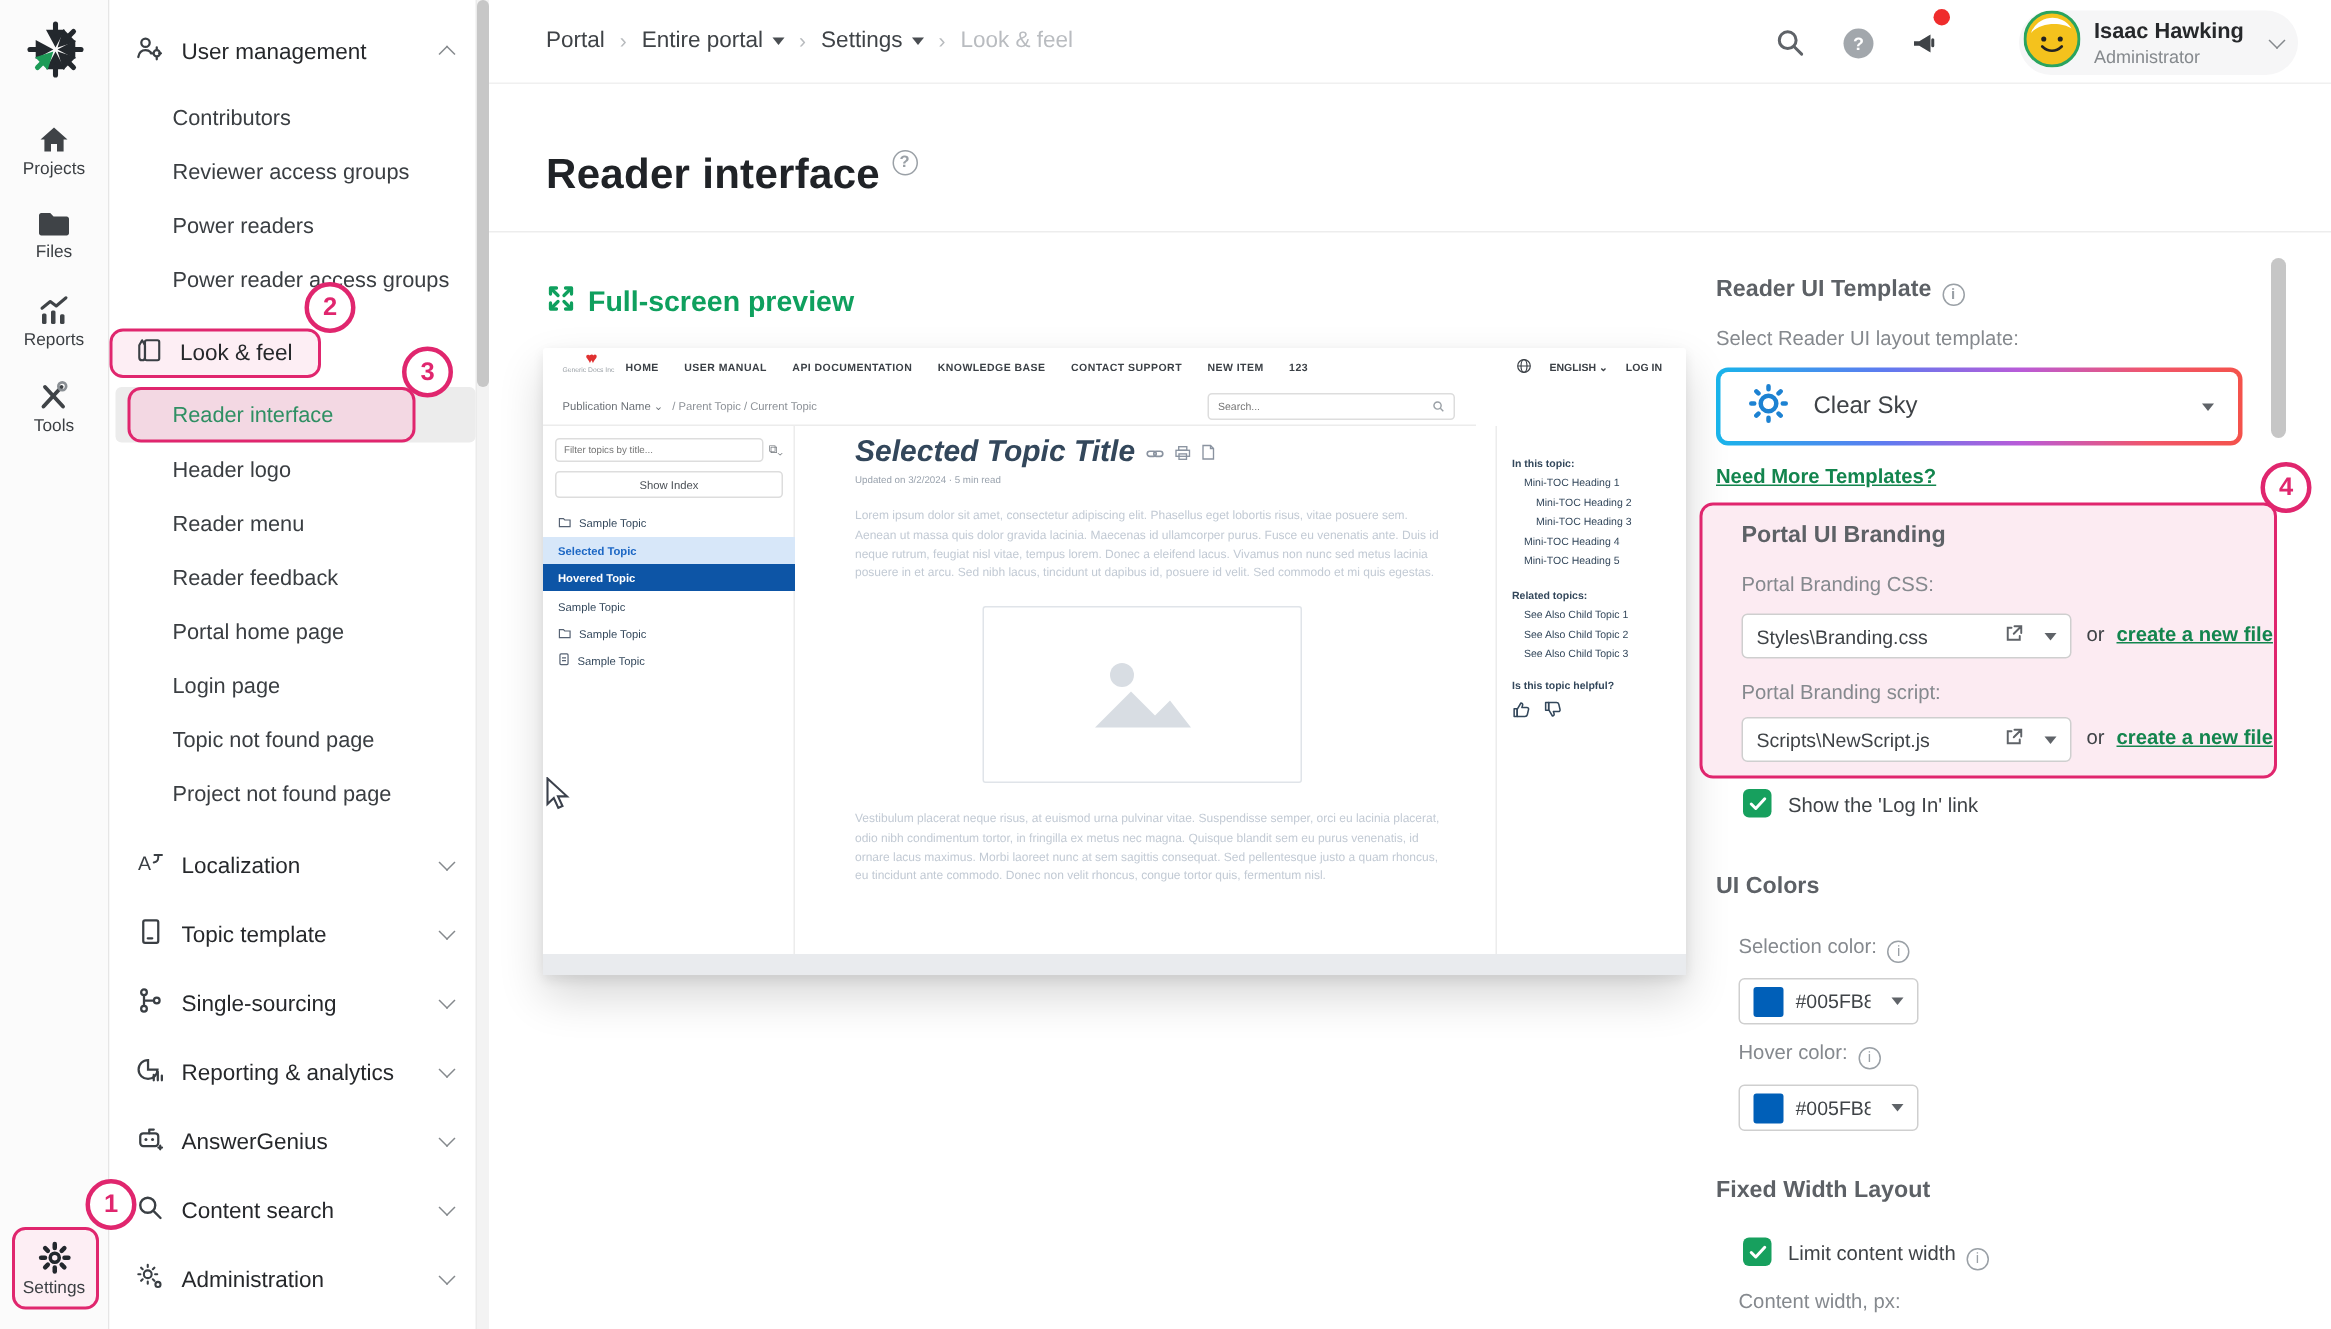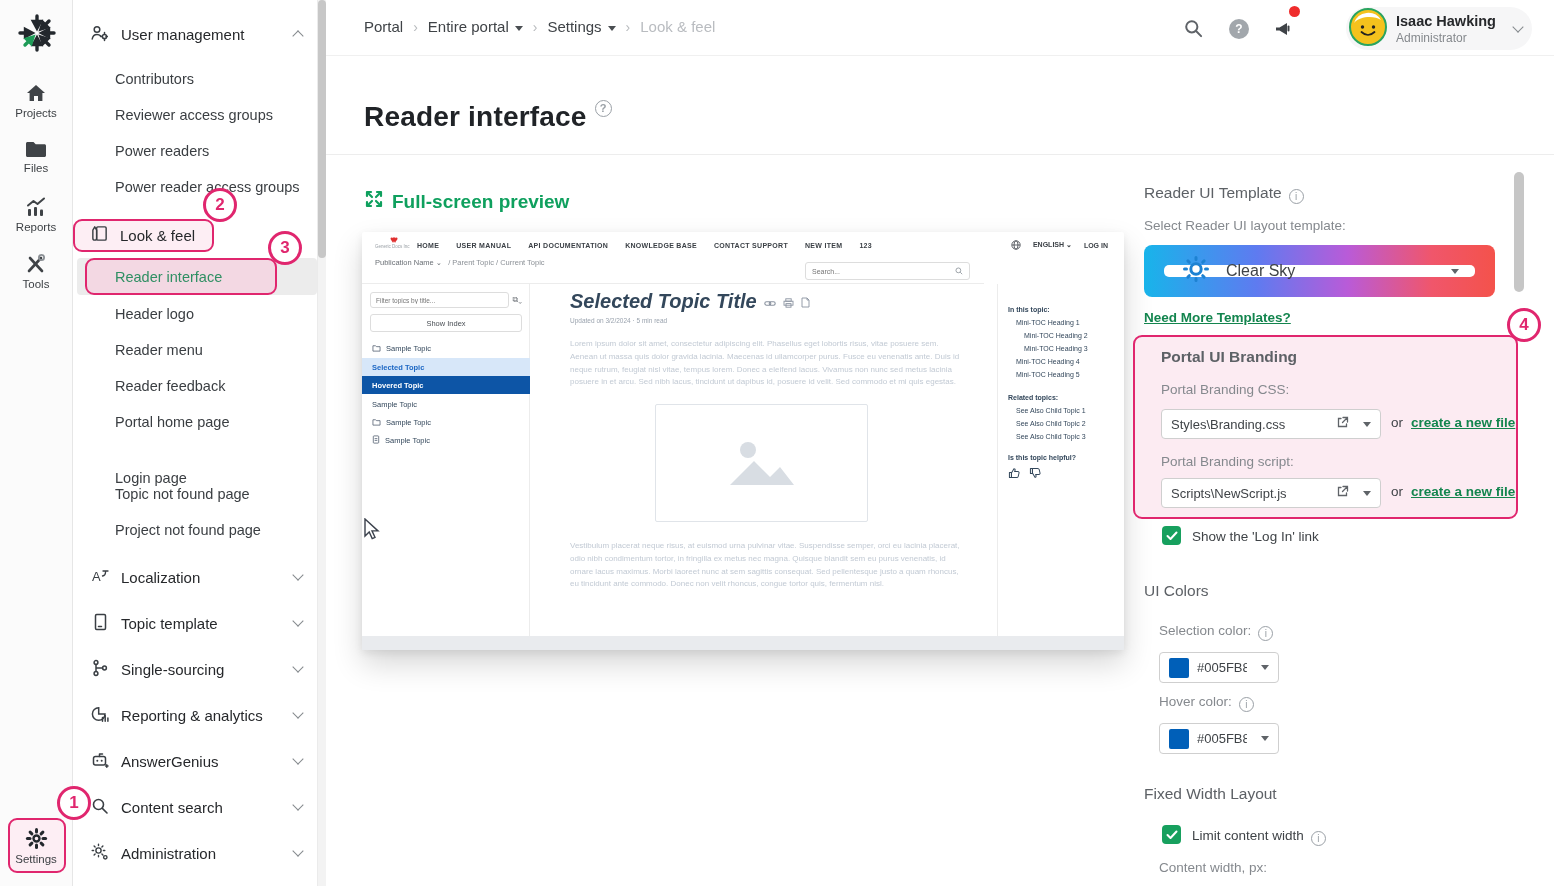--- a/index.html
+++ b/index.html
@@ -42,44 +42,44 @@
   .titlebar { position:absolute; left:326px; top:56px; width:1228px; height:99px; background:#fff; border-bottom:1px solid #ededed; }
   .page-title { position:absolute; left:38px; top:44px; font-size:28px; font-weight:600; color:#202327; letter-spacing:.2px; }
   .qmark { display:inline-block; width:17px; height:17px; border:1.4px solid #9aa0a6; border-radius:50%; color:#9aa0a6; font-size:11px; font-weight:bold; text-align:center; line-height:15px; vertical-align:14px; margin-left:8px; }
   .preview-head { position:absolute; left:364px; top:189px; display:flex; align-items:center; gap:8px; color:#0fa05e; font-size:19px; font-weight:bold; }
 
   
   .card { position:absolute; left:362px; top:232px; width:762px; height:418px; background:#fff; box-shadow:0 14px 30px rgba(0,0,0,.16), 0 3px 8px rgba(0,0,0,.08); border-radius:2px; }
   .pv-header { position:absolute; left:0; top:0; width:762px; height:26px; display:flex; align-items:center; }
   .pv-nav { display:flex; gap:17px; margin-left:30px; font-size:7px; font-weight:bold; color:#3b4046; letter-spacing:.3px; }
   .pv-right { margin-left:auto; display:flex; align-items:center; gap:12px; margin-right:16px; font-size:7px; font-weight:bold; color:#3b4046; }
-  .pv-crumbbar { position:absolute; left:0; top:26px; width:622px; height:26px; border-bottom:1px solid #ececec; display:flex; align-items:flex-start; font-size:7.5px; color:#8c9197; }
+  .pv-crumbbar { position:absolute; left:0; top:26px; width:622px; height:26px; border-bottom:1px solid #ececec; display:flex; align-items:center; font-size:7.5px; color:#8c9197; }
   .pv-search { position:absolute; right:14px; top:4px; width:165px; height:18px; border:1px solid #ddd; border-radius:3px; display:flex; align-items:center; padding:0 6px; color:#a6abb1; font-size:7px; background:#fff; }
   .pv-search input { border:none; outline:none; flex:1; font-size:7px; font-family:inherit; color:#6b7076; }
   .pv-left { position:absolute; left:0; top:52px; width:168px; height:352px; border-right:1px solid #ececec; }
   .pv-rightpane { position:absolute; left:635px; top:52px; width:127px; height:352px; border-left:1px solid #ececec; font-size:7px; color:#33475b; }
   .pv-footer { position:absolute; left:0; top:404px; width:762px; height:14px; background:#e9ebee; }
   .topicrow { position:absolute; left:0; width:168px; height:17px; display:flex; align-items:center; gap:5px; padding-left:10px; font-size:7.5px; color:#33475b;text-align:center; }
   .t-selected { background:#d7e7f9; color:#1c67c4; font-weight:bold; height:18px; }
   .t-hovered  { background:#0d55a6; color:#fff; font-weight:bold; height:18px; }
   .pv-article { position:absolute; left:168px; top:52px; width:467px; height:352px; }
   .pv-title { position:absolute; left:40px; top:6px; font-size:20px; font-weight:bold; color:#33475b; display:flex; align-items:center; gap:7px;font-style:italic; }
   .pv-meta { position:absolute; left:40px; top:33px; font-size:6.5px; color:#9aa3ae; }
   .pv-p { position:absolute; left:40px; width:392px; font-size:8px; line-height:1.6; color:#c2cad4; }
   .imgbox { position:absolute; left:125px; top:120px; width:213px; height:118px; border:1.5px solid #e0e4e9; border-radius:2px; display:flex; align-items:center; justify-content:center; }
   .toc-item { margin:6px 0 0 18px; }
   .toc-item.lvl2 { margin-left:26px; }
   .toc-head { font-weight:bold; margin:0 0 2px 10px; }
 
   
-  .ptitle { position:absolute; font-size:15.5px; font-weight:normal; color:#5d6166; }
+  .ptitle { position:absolute; font-size:15.5px; font-weight:bold; color:#5d6166; }
   .plabel { position:absolute; font-size:13.5px; color:#85898e; }
   .info { display:inline-flex; width:15px; height:15px; border:1.3px solid #9aa0a6; border-radius:50%; color:#9aa0a6; font-size:10px; align-items:center; justify-content:center; font-style:normal; margin-left:7px; vertical-align:-2px; }
   .glink { position:absolute; font-size:13.5px; color:#13854e; text-decoration:underline; font-weight:bold; cursor:pointer; }
-  .grad { position:absolute; left:1144px; top:245px; width:351px; height:52px; border-radius:8px; padding:20px; background:linear-gradient(90deg,#18b4ea,#5e7bf0 32%,#b95bd8 58%,#f0566b 82%,#f4524b); }
+  .grad { position:absolute; left:1144px; top:245px; width:351px; height:52px; border-radius:8px; padding:3px; background:linear-gradient(90deg,#18b4ea,#5e7bf0 32%,#b95bd8 58%,#f0566b 82%,#f4524b); }
   .grad-inner { width:100%; height:100%; background:#fff; border-radius:5px; display:flex; align-items:center; padding:0 16px; gap:14px; }
   .grad-inner .val { font-size:16px; color:#3f4347; flex:1; }
   .dd { position:absolute; background:#fff; border:1px solid #cfcfcf; border-radius:4px; display:flex; align-items:center; padding:0 9px; gap:8px; font-size:13px; color:#3f4347; }
   .dd .val { flex:1; white-space:nowrap; overflow:hidden; }
   .swatch { width:20px; height:20px; background:#005FB8; border-radius:2px; }
   .checkbox { position:absolute; width:19px; height:19px; background:#17A05E; border-radius:4px; display:flex; align-items:center; justify-content:center; }
   .checkbox svg { display:block; }
   .cb-label { position:absolute; font-size:13.5px; color:#3f4347; }
   .panel-scrollthumb { position:absolute; left:1514px; top:172px; width:10px; height:120px; background:#c6c6c6; border-radius:5px; }
 
@@ -220,21 +220,21 @@
     </div>
   <div class="schild" style="top:336px;">
       <span>Reader menu</span>
     </div>
   <div class="schild" style="top:372px;">
       <span>Reader feedback</span>
     </div>
   <div class="schild" style="top:408px;">
       <span>Portal home page</span>
     </div>
-  <div class="schild" style="top:464px;align-items:center;">
+  <div class="schild" style="top:444px;align-items:center;">
       <span>Login page</span>
     </div>
   <div class="schild" style="top:480px;">
       <span>Topic not found page</span>
     </div>
   <div class="schild" style="top:516px;">
       <span>Project not found page</span>
     </div>
 
   <div class="srow" style="top:563px;">

